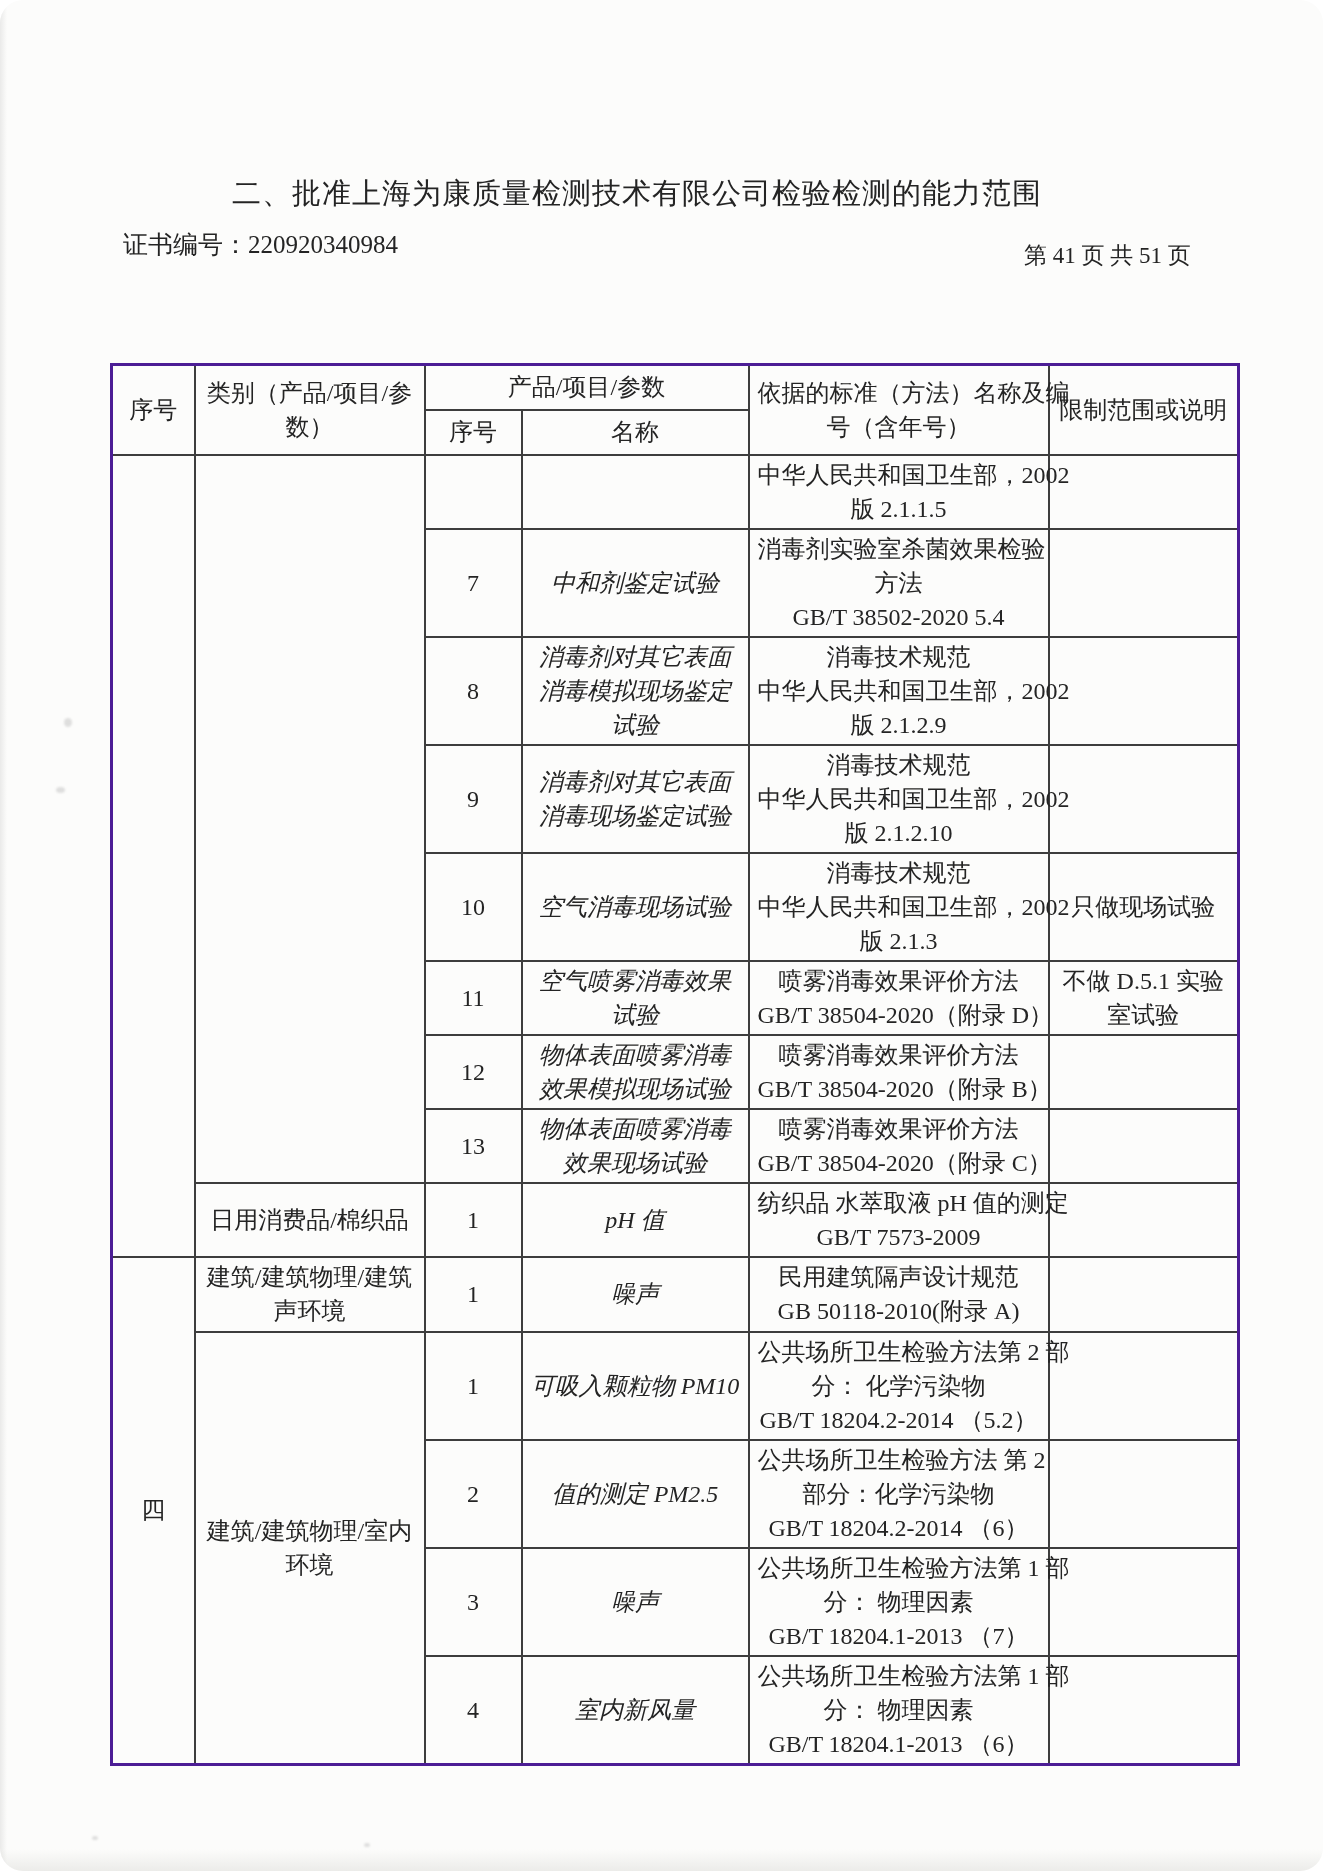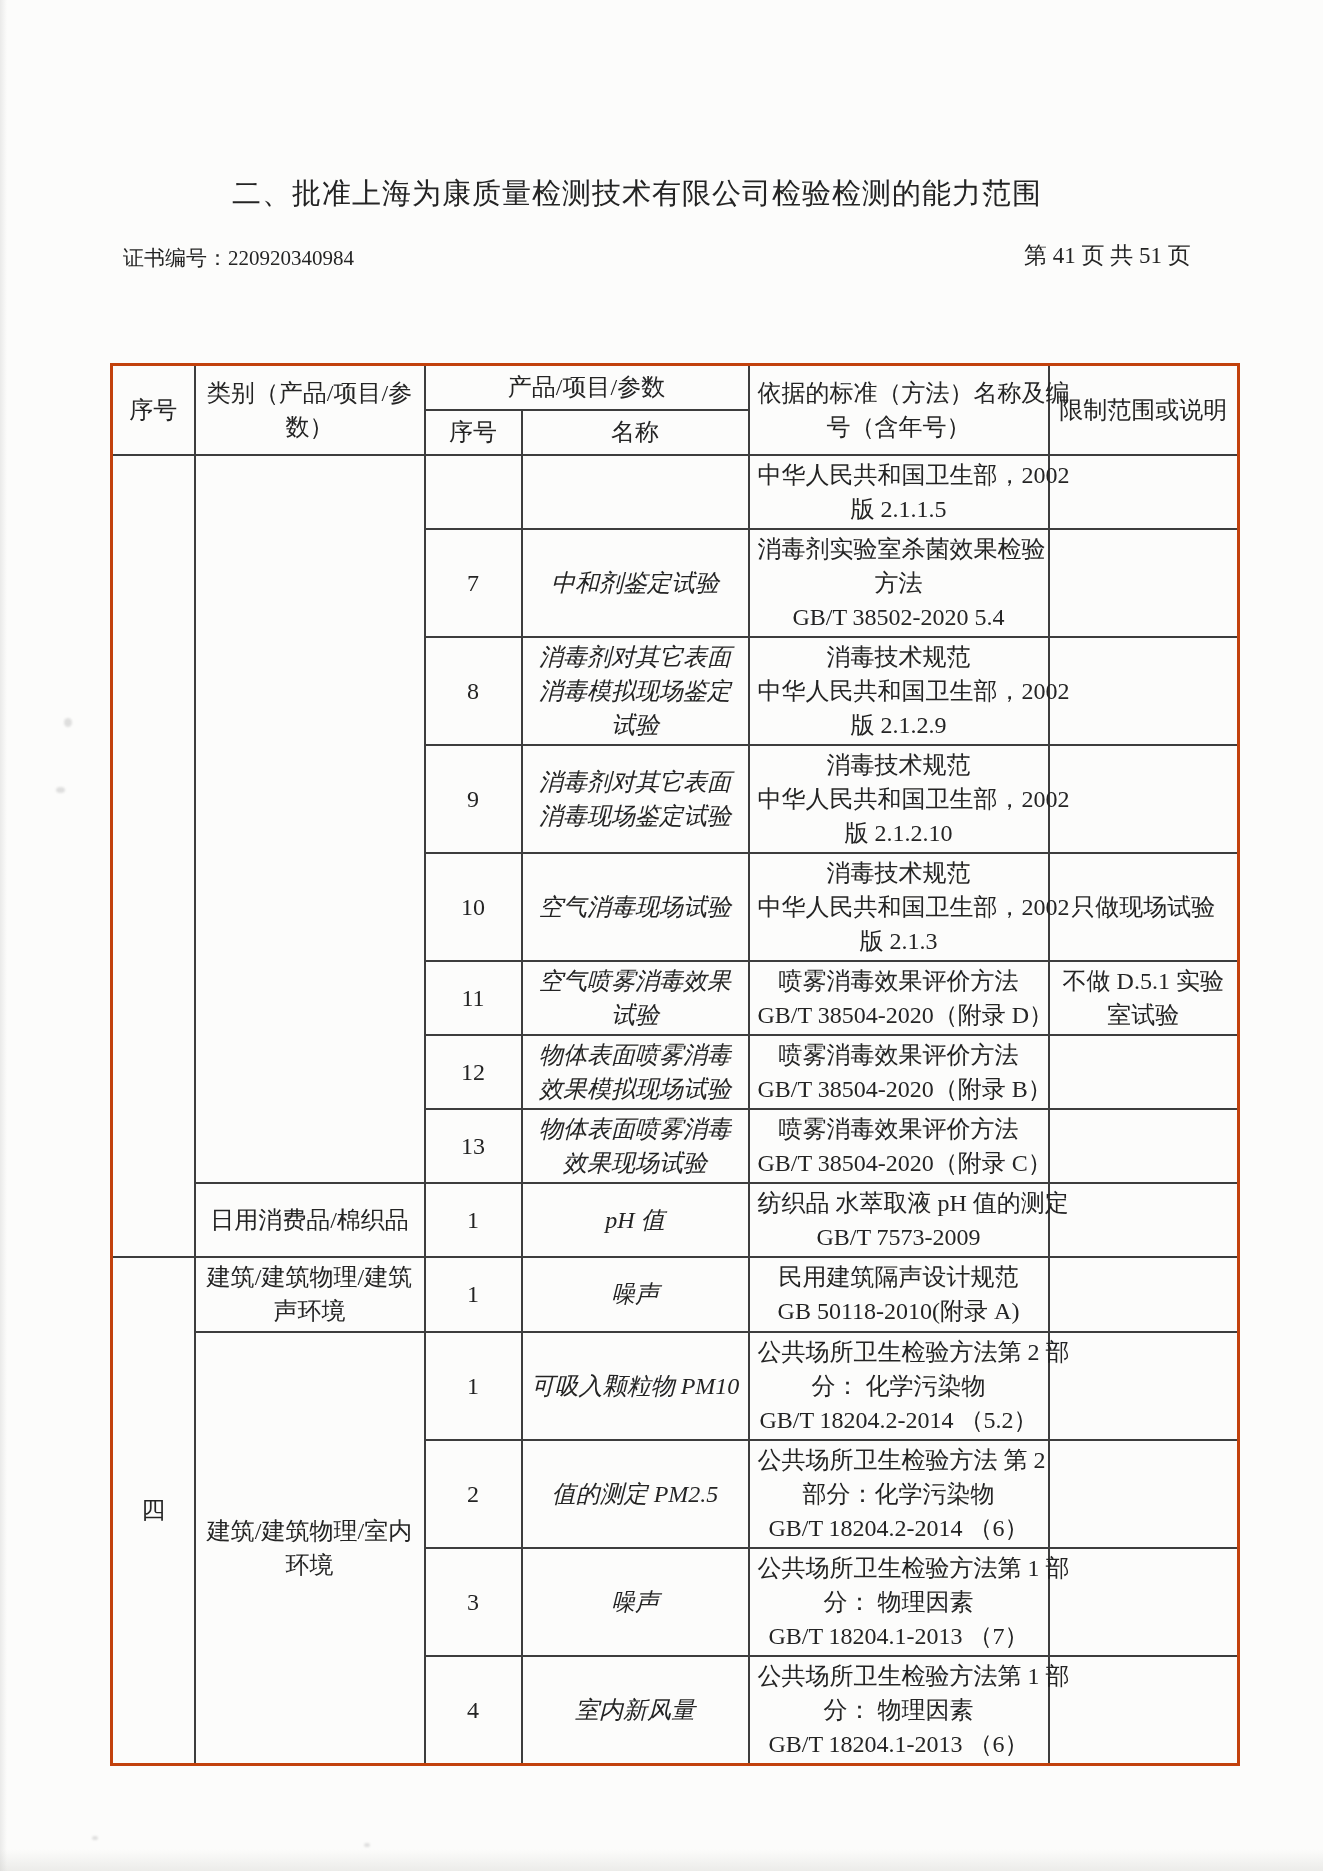--- a/index.html
+++ b/index.html
@@ -4,51 +4,52 @@
 <style>
   html,body { margin:0; padding:0; }
   body { background:#ffffff; }
   .page {
     position:relative;
     width:1323px; height:1871px;
     background:#fcfcfb;
     font-family:"Liberation Serif","DejaVu Serif",serif;
     color:#242424;
     overflow:hidden;
+    border-radius:23px;
   }
   .edge-shade {
     position:absolute; left:0; top:0; width:7px; height:100%;
     background:linear-gradient(to right, rgba(180,180,180,0.25), rgba(255,255,255,0));
   }
   .bottom-shade {
     position:absolute; left:0; bottom:0; width:100%; height:22px;
     background:linear-gradient(to top, rgba(205,205,200,0.35), rgba(255,255,255,0));
   }
   .speck { position:absolute; background:#9a9a9a; border-radius:50%; opacity:.3; filter:blur(1px); }
   .doc-title {
     position:absolute; left:232px; top:174px;
     font-size:29px; letter-spacing:1px; white-space:pre;
   }
   .meta-cert {
-    position:absolute; left:123px; top:244px;
-    font-size:21px; white-space:pre;
+    position:absolute; left:123px; top:228px;
+    font-size:25px; white-space:pre;
   }
   .meta-page {
     position:absolute; left:1024px; top:240px;
     font-size:23px; white-space:pre;
   }
   .meta-addr {
     position:absolute; left:123px; top:318px;
     font-size:24px; white-space:pre;
   }
   table.cap {
     position:absolute; left:110px; top:363px;
     width:1127px;
     border-collapse:collapse; table-layout:fixed;
-    border:3px solid #c2410c;
+    border:3px solid #4c1d95;
   }
   table.cap td {
     border:2px solid #3d3d3d;
     vertical-align:middle;
     font-size:24px; line-height:34px;
     padding:2px 8px;
     white-space:pre;
     text-align:center;
   }
   td.hd { text-align:center; white-space:pre-line; font-size:24px; }

